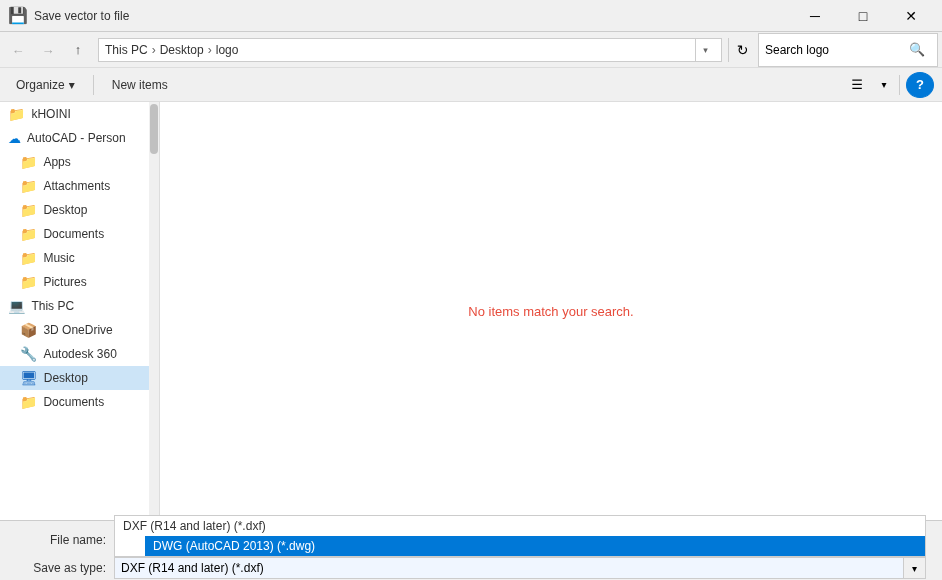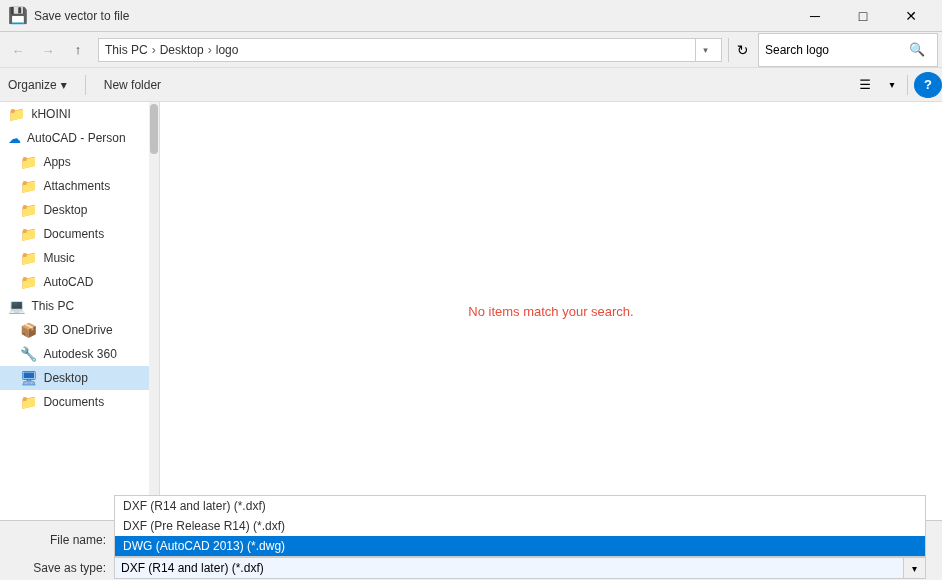--- a/index.html
+++ b/index.html
@@ -55,21 +55,21 @@
     .search-input {
       border: none; outline: none; font-size: 12px; width: 140px;
     }
     .search-icon-btn {
       border: none; background: transparent; cursor: pointer; font-size: 13px; color: #666;
     }
 
     
     .toolbar {
       display: flex; align-items: center; height: 34px;
-      background: #f0f0f0; border-bottom: 1px solid #ddd; padding: 0 0; gap: 8px;
+      background: #f0f0f0; border-bottom: 1px solid #ddd; padding: 0 8px; gap: 8px;
     }
     .toolbar-btn {
       display: flex; align-items: center; gap: 4px; height: 26px; padding: 0 8px;
       border: none; background: transparent; cursor: pointer; font-size: 12px; color: #333;
       border-radius: 2px;
     }
     .toolbar-sep { width: 1px; height: 20px; background: #ccc; margin: 0 2px; }
     .toolbar-right { margin-left: auto; display: flex; align-items: center; gap: 4px; }
     .view-btn {
       width: 28px; height: 26px; border: none; background: transparent;
@@ -139,21 +139,21 @@
       justify-content: center; font-size: 10px;
     }
     .dropdown-list {
       position: absolute; bottom: 22px; left: 0; right: 0;
       background: white; border: 1px solid #ccc; z-index: 10;
       font-size: 12px;
     }
     .dropdown-item {
       padding: 3px 8px; cursor: pointer; color: #333;
     }
-    .dropdown-item.selected { background: #0078d7; color: white; }
+    .dropdown-item.selected { background: #0078d7; color: white; margin-left: 30px; }
 
     .sidebar-section {
       width: 150px; overflow: hidden;
     }
 
     .scrollbar-track {
       position: absolute; right: 0; top: 0; bottom: 0; width: 10px; background: #f0f0f0;
     }
     .scrollbar-thumb {
       width: 8px; height: 50px; background: #c0c0c0; margin: 2px auto; border-radius: 4px;
@@ -195,21 +195,21 @@
   </div>
 </div>
 
 <div class="toolbar">
   <button class="toolbar-btn">
     <span>Organize</span>
     <span>▾</span>
   </button>
   <div class="toolbar-sep"></div>
   <button class="toolbar-btn">
-    <span>New folder</span>
+    <span>New items</span>
   </button>
   <div class="toolbar-right">
     <button class="view-btn">☰</button>
     <button class="view-dropdown-btn">▾</button>
     <div class="toolbar-sep"></div>
     <button class="help-btn">?</button>
   </div>
 </div>
 
 <div class="main-area">
@@ -247,21 +247,21 @@
         <span>Documents</span>
       </div>
 
       <div class="sidebar-item indent-1">
         <span style="color:#ffc000; font-size:14px;">📁</span>
         <span>Music</span>
       </div>
 
       <div class="sidebar-item indent-1">
         <span style="color:#ffc000; font-size:14px;">📁</span>
-        <span>AutoCAD</span>
+        <span>Pictures</span>
       </div>
 
       <div class="sidebar-item">
         <span style="color:#555; font-size:14px;">💻</span>
         <span>This PC</span>
       </div>
 
       <div class="sidebar-item indent-1">
         <span style="color:#666; font-size:14px;">📦</span>
         <span>3D OneDrive</span>
@@ -305,18 +305,17 @@
   <div class="form-row" style="position:relative;">
     <span class="form-label">Save as type:</span>
     <div style="flex:1; position:relative;">
       <div class="form-select-row">
         <div class="form-select-display">DXF (R14 and later) (*.dxf)</div>
         <div class="form-select-arrow">▾</div>
       </div>
 
       <div class="dropdown-list">
         <div class="dropdown-item">DXF (R14 and later) (*.dxf)</div>
-        <div class="dropdown-item">DXF (Pre Release R14) (*.dxf)</div>
         <div class="dropdown-item selected">DWG (AutoCAD 2013) (*.dwg)</div>
       </div>
     </div>
   </div>
 </div>
 
 </body></html>

